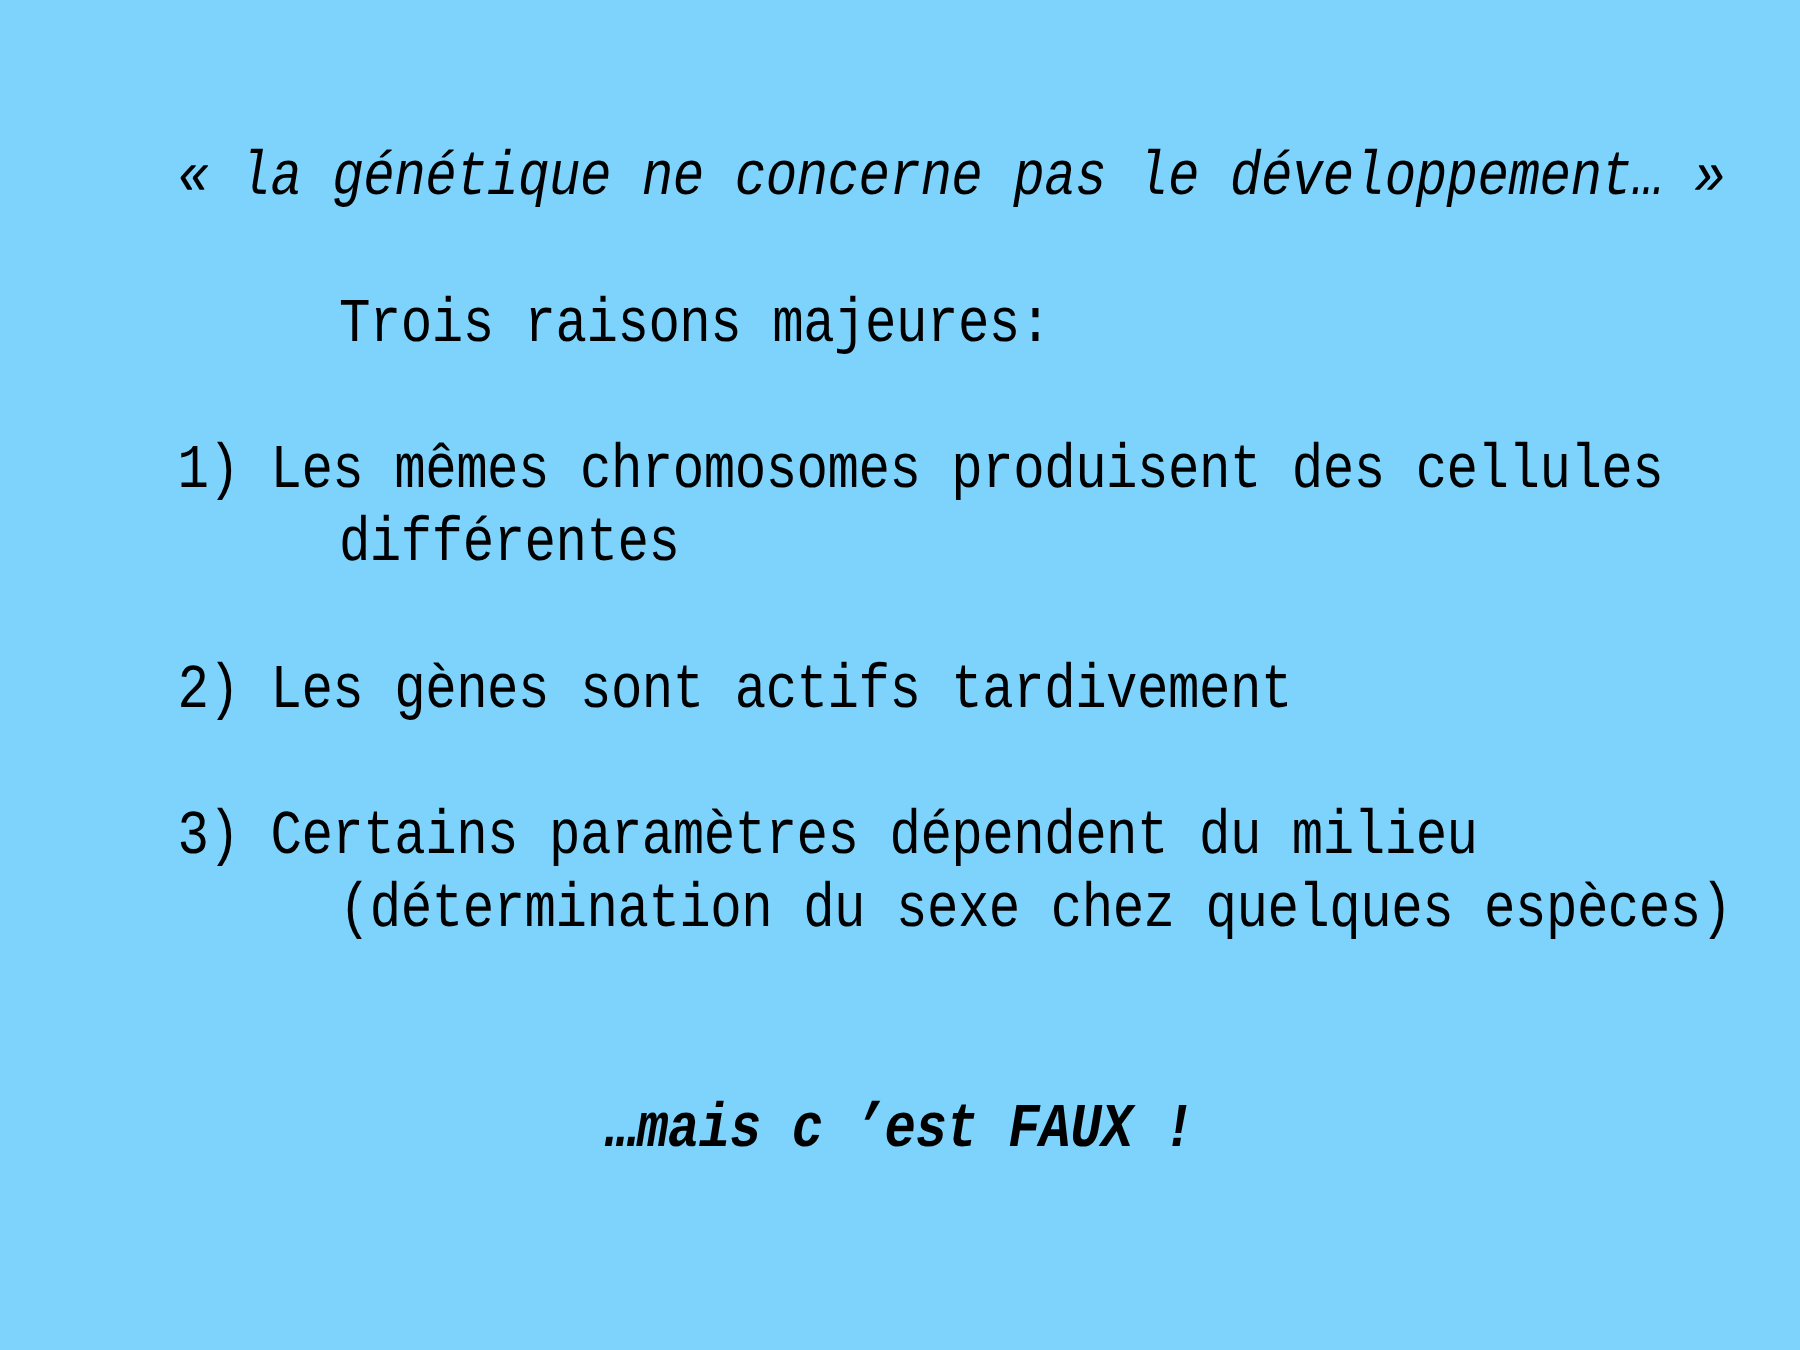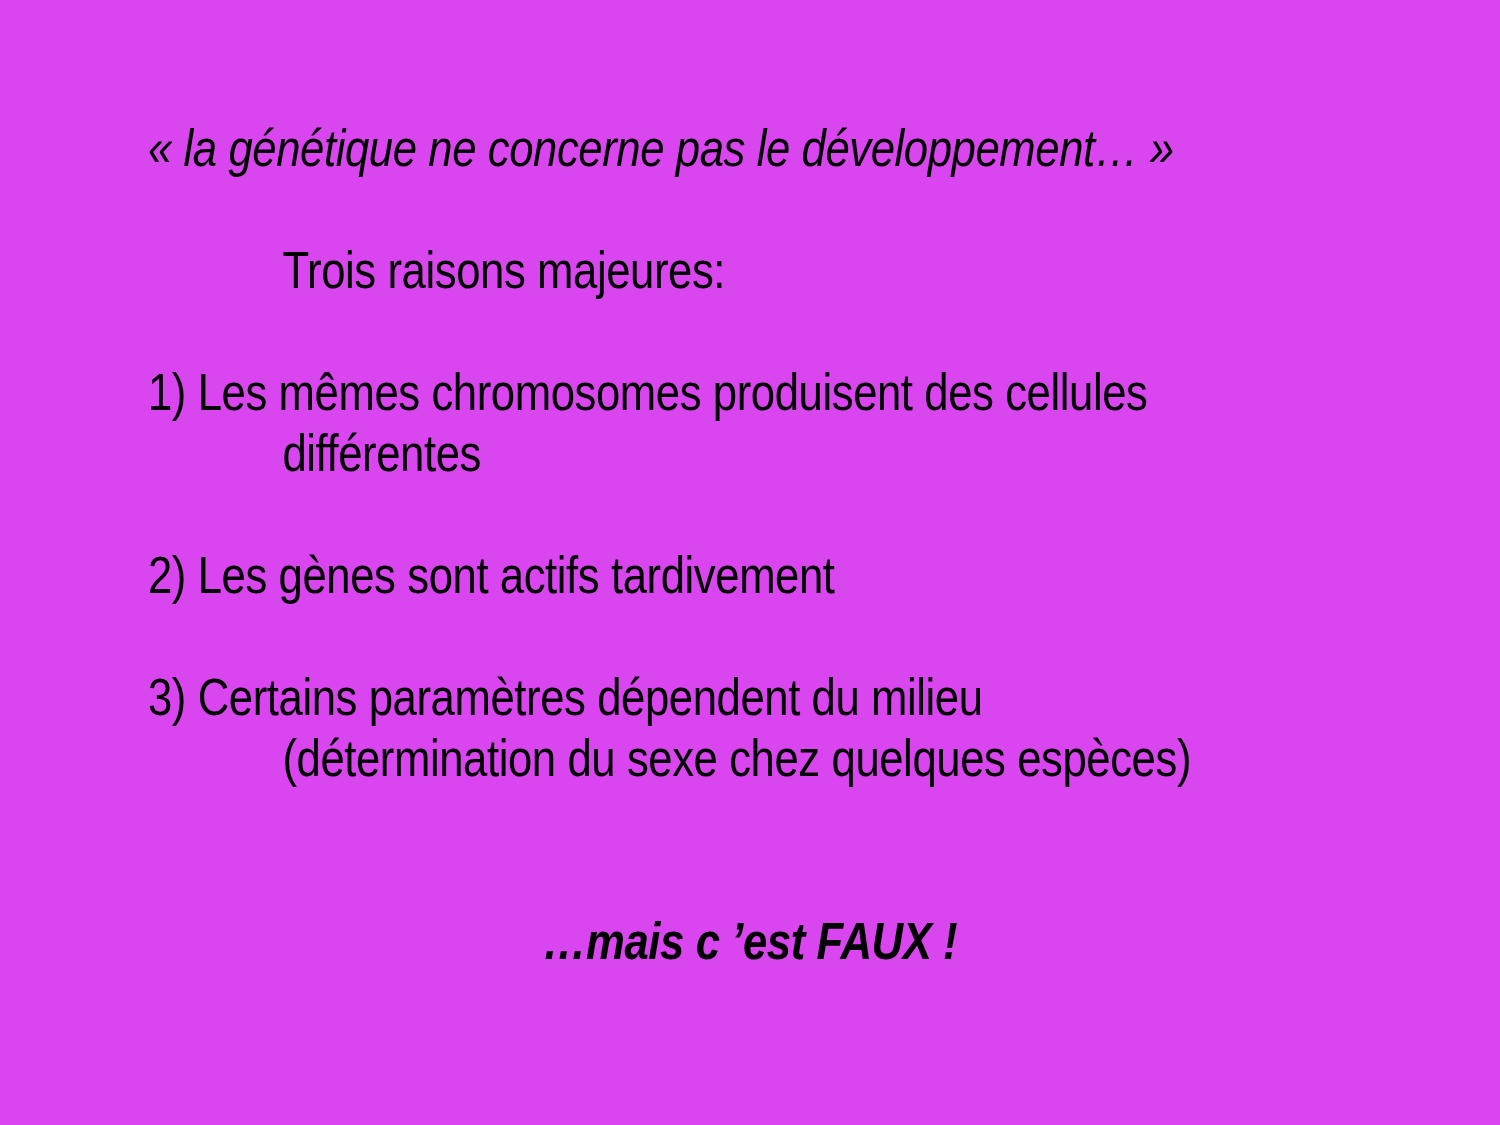--- a/index.html
+++ b/index.html
@@ -11,21 +11,22 @@
     height: 1125px;
     background: #ffffff;
     color: #000000;
     position: relative;
     overflow: hidden;
     font-family: "Liberation Sans", sans-serif;
   }
   .slide {
     position: absolute;
     inset: 0;
-    background: #d946ef;
+    background: #7dd3fc;
+    font-family: Liberation Mono, monospace;
   }
   .textblock {
     position: absolute;
     left: 148px;
     top: 118px;
     width: 1560px;
     font-size: 52px;
     letter-spacing: -0.5px;
     transform: scaleX(0.84);
     transform-origin: 0 0;

